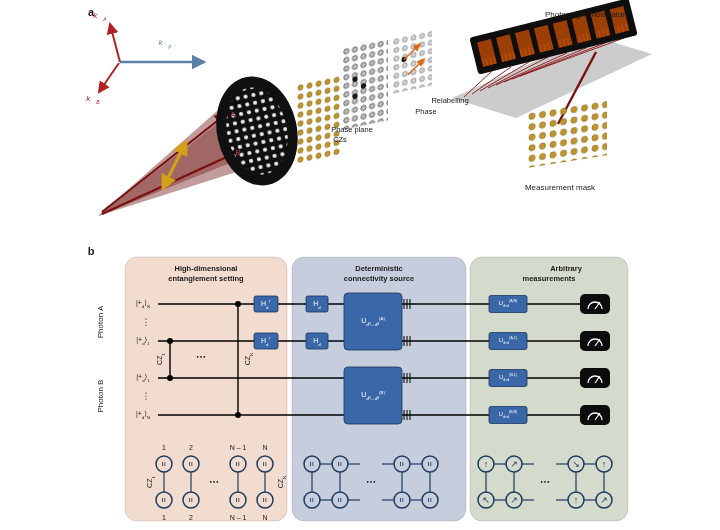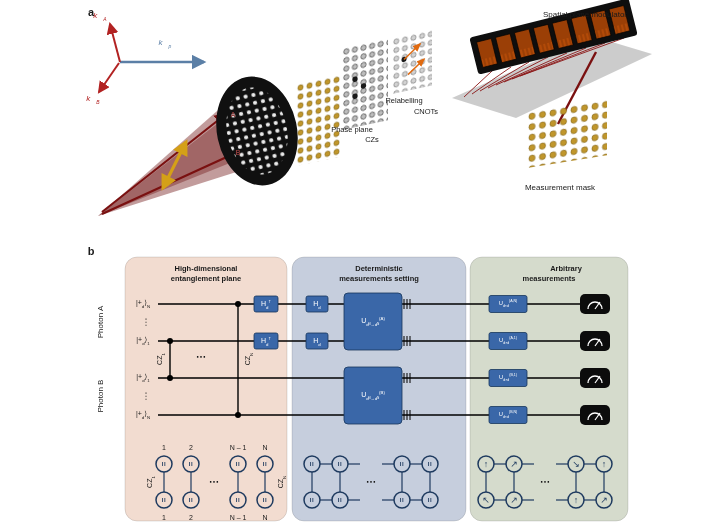--- a/index.html
+++ b/index.html
@@ -263,31 +263,31 @@
   </g>
 </svg>
 
 <div class="lbl f11 bold" style="left:91px;top:12px">a</div>
 <div class="lbl f8 red ital" style="left:100px;top:16px"><span>k⃗</span><sub>A</sub></div>
 <div class="lbl f8 blue ital" style="left:165px;top:43px"><span>k⃗</span><sub>p</sub></div>
 <div class="lbl f8 red ital" style="left:93px;top:99px"><span>k⃗</span><sub>B</sub></div>
 <div class="lbl f7 dred bold" style="left:233px;top:114px">A</div>
 <div class="lbl f7 dred bold" style="left:238px;top:152px">B</div>
 <div class="lbl f75" style="left:352px;top:130px">Phase plane</div>
-<div class="lbl f75" style="left:372px;top:140px">CZs</div>
-<div class="lbl f75" style="left:404px;top:101px">Relabelling</div>
-<div class="lbl f75" style="left:426px;top:112px">CNOTs</div>
-<div class="lbl f8" style="left:585px;top:15px">Spatial plane modulator</div>
+<div class="lbl f75" style="left:340px;top:140px">CZs</div>
+<div class="lbl f75" style="left:450px;top:101px">Relabelling</div>
+<div class="lbl f75" style="left:426px;top:112px">Phase</div>
+<div class="lbl f8" style="left:585px;top:15px">Photon light modulator</div>
 <div class="lbl f8" style="left:560px;top:188px">Measurement mask</div>
 
 <div class="lbl f11 bold" style="left:91px;top:251px">b</div>
 <div class="lbl f75 semibold" style="left:206px;top:269px">High-dimensional</div>
-<div class="lbl f75 semibold" style="left:206px;top:279px">entanglement plane</div>
+<div class="lbl f75 semibold" style="left:206px;top:279px">entanglement setting</div>
 <div class="lbl f75 semibold" style="left:379px;top:269px">Deterministic</div>
-<div class="lbl f75 semibold" style="left:379px;top:279px">measurements setting</div>
+<div class="lbl f75 semibold" style="left:379px;top:279px">connectivity source</div>
 <div class="lbl f75 semibold" style="left:566px;top:269px">Arbitrary</div>
 <div class="lbl f75 semibold" style="left:549px;top:279px">measurements</div>
 <div class="lbl f8 rv" style="left:101px;top:322px">Photon A</div>
 <div class="lbl f8 rv" style="left:101px;top:396px">Photon B</div>
 
 <div class="lbl f7" style="left:143px;top:303px"><span>|+</span><sub>d</sub><span>⟩</span><sub>N</sub></div>
 <div class="lbl f7" style="left:143px;top:340px"><span>|+</span><sub>d</sub><span>⟩</span><sub>1</sub></div>
 <div class="lbl f7" style="left:143px;top:377px"><span>|+</span><sub>d</sub><span>⟩</span><sub>1</sub></div>
 <div class="lbl f7" style="left:143px;top:414px"><span>|+</span><sub>d</sub><span>⟩</span><sub>N</sub></div>
 <div class="lbl f9" style="left:146px;top:322px">⋮</div>

